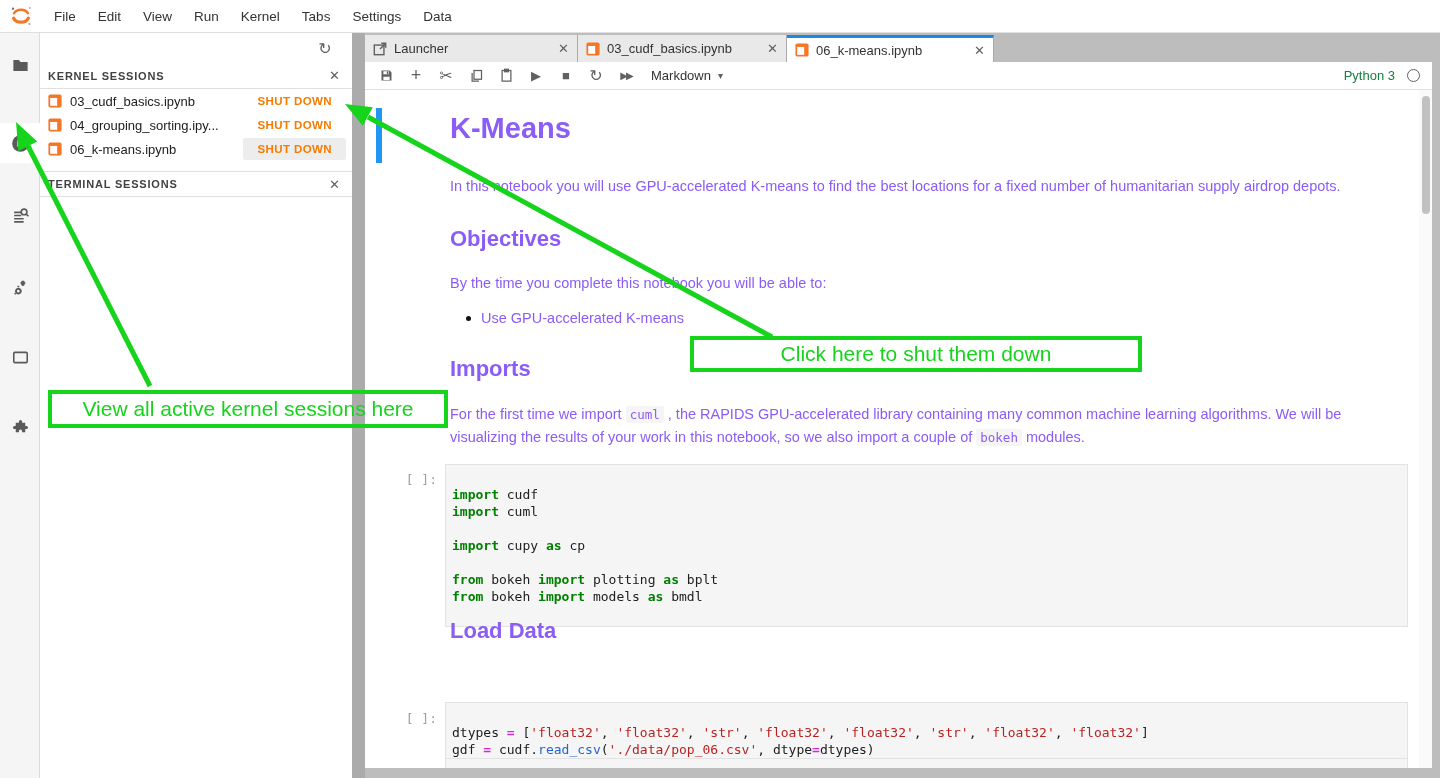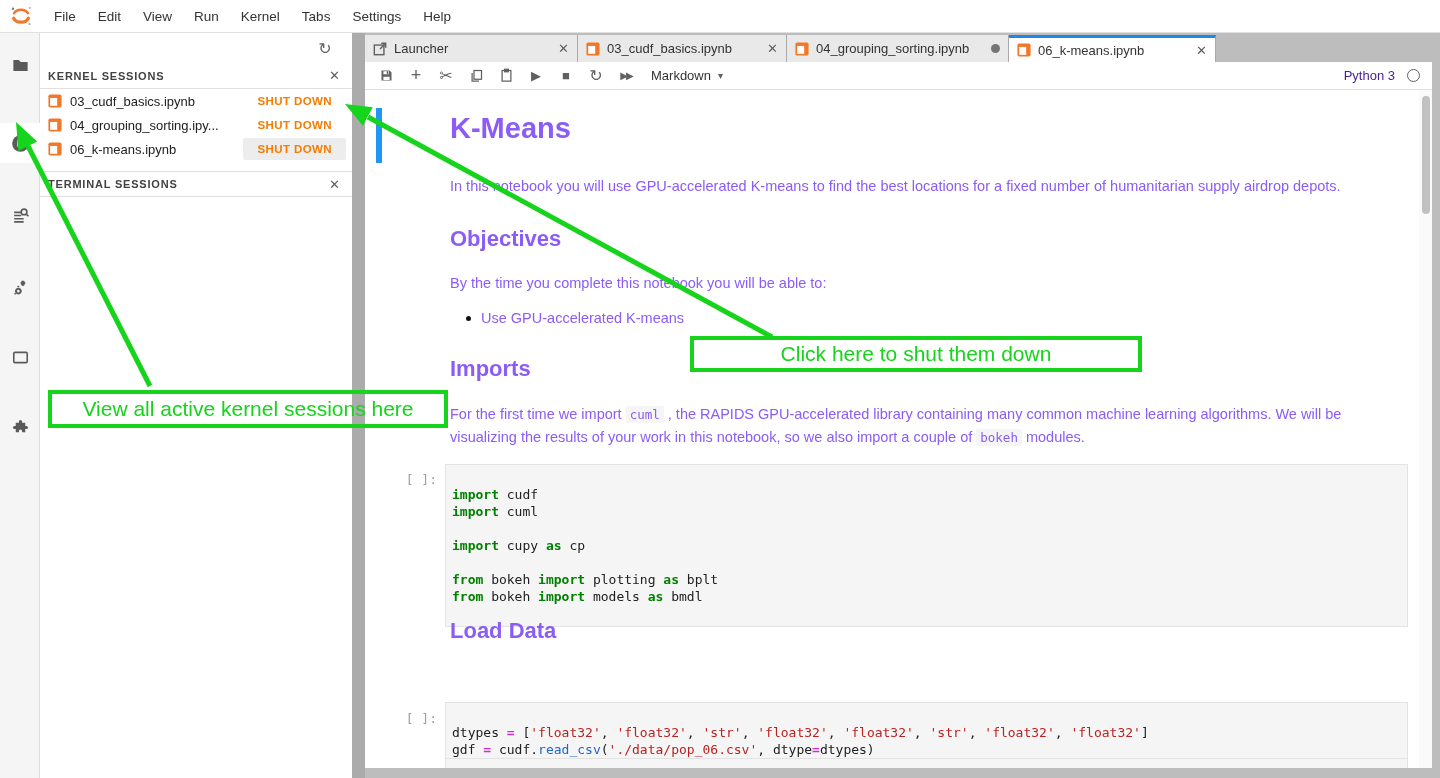--- a/index.html
+++ b/index.html
@@ -41,21 +41,21 @@
   .tab .dirty-dot { margin-left:10px; width:9px; height:9px; border-radius:50%; background:#757575; }
   .tab.active { background:#ffffff; border-top:3px solid #1e88e5; border-right:1px solid #aaaaaa; }
   
   #nb-toolbar { position:absolute; top:29px; left:0; right:8px; height:28px; background:#fff;
                 border-bottom:1px solid #e0e0e0; display:flex; align-items:center; }
   .tool-btn { width:30px; height:26px; display:flex; align-items:center; justify-content:center;
               color:#616161; cursor:pointer; }
   #celltype-dropdown { display:flex; align-items:center; margin-left:10px; font-size:13px; color:#333; cursor:pointer;}
   #celltype-dropdown .chev { margin-left:7px; font-size:10px; color:#616161; }
   #toolbar-right { margin-left:auto; display:flex; align-items:center; padding-right:12px; }
-  #kernel-name { font-size:13px; color:#4c1d95; margin-right:12px; }
+  #kernel-name { font-size:13px; color:#15803d; margin-right:12px; }
   #kernel-status { width:13px; height:13px; border:1.5px solid #616161; border-radius:50%; }
   
   #content { position:absolute; top:57px; left:0; right:8px; bottom:10px; background:#fff; overflow:hidden; }
   #active-cell-bar { position:absolute; left:11px; top:18px; width:6px; height:55px; background:#2196f3; }
   .md { position:absolute; left:85px; color:#8b5cf6; }
   h1.md { font-size:29px; font-weight:600; }
   h2.md { font-size:22px; font-weight:600; }
   p.md  { font-size:14.5px; line-height:22px; }
   .bullet-dot { position:absolute; left:101px; width:5px; height:5px; border-radius:50%; background:#111; }
   .code-chip { font-family:"DejaVu Sans Mono", monospace; font-size:12.5px; background:#f5f5f5;
@@ -90,21 +90,21 @@
     <circle cx="19.8" cy="19.4" r="0.9" fill="#9e9e9e"></circle>
   </svg>
   <div id="menu-items" style="display: flex;">
       <span class="menu-item">File</span>
       <span class="menu-item">Edit</span>
       <span class="menu-item">View</span>
       <span class="menu-item">Run</span>
       <span class="menu-item">Kernel</span>
       <span class="menu-item">Tabs</span>
       <span class="menu-item">Settings</span>
-      <span class="menu-item">Help</span>
+      <span class="menu-item">Data</span>
     </div>
 </div>
 
 <div id="sidebar-strip">
   <div class="side-icon" style="margin-top:12px">
     <svg width="19" height="19" viewBox="0 0 24 24">
         <path d="M3 5h7l2 2.5h9V19H3z" fill="#5a5a5a"></path>
       </svg>
   </div>
   <div class="side-icon active" style="margin-top:38px">
@@ -192,28 +192,20 @@
         <span class="tab-label">Launcher</span>
         <span class="tab-close">✕</span>
       </div>
       <div class="tab" style="width: 209px;">
         <svg width="14" height="14" viewBox="0 0 16 16">
           <rect x="0.5" y="0.5" width="15" height="15" rx="2" fill="#f37726"></rect>
           <rect x="2.5" y="4.5" width="8" height="9" fill="#ffffff"></rect>
         </svg>
         <span class="tab-label">03_cudf_basics.ipynb</span>
         <span class="tab-close">✕</span>
-      </div>
-      <div class="tab" style="width: 222px;">
-        <svg width="14" height="14" viewBox="0 0 16 16">
-          <rect x="0.5" y="0.5" width="15" height="15" rx="2" fill="#f37726"></rect>
-          <rect x="2.5" y="4.5" width="8" height="9" fill="#ffffff"></rect>
-        </svg>
-        <span class="tab-label">04_grouping_sorting.ipynb</span>
-        <span class="dirty-dot"></span>
       </div>
       <div class="tab active" style="width: 207px;">
         <svg width="14" height="14" viewBox="0 0 16 16">
           <rect x="0.5" y="0.5" width="15" height="15" rx="2" fill="#f37726"></rect>
           <rect x="2.5" y="4.5" width="8" height="9" fill="#ffffff"></rect>
         </svg>
         <span class="tab-label">06_k-means.ipynb</span>
         <span class="tab-close">✕</span>
       </div>
     </div>

